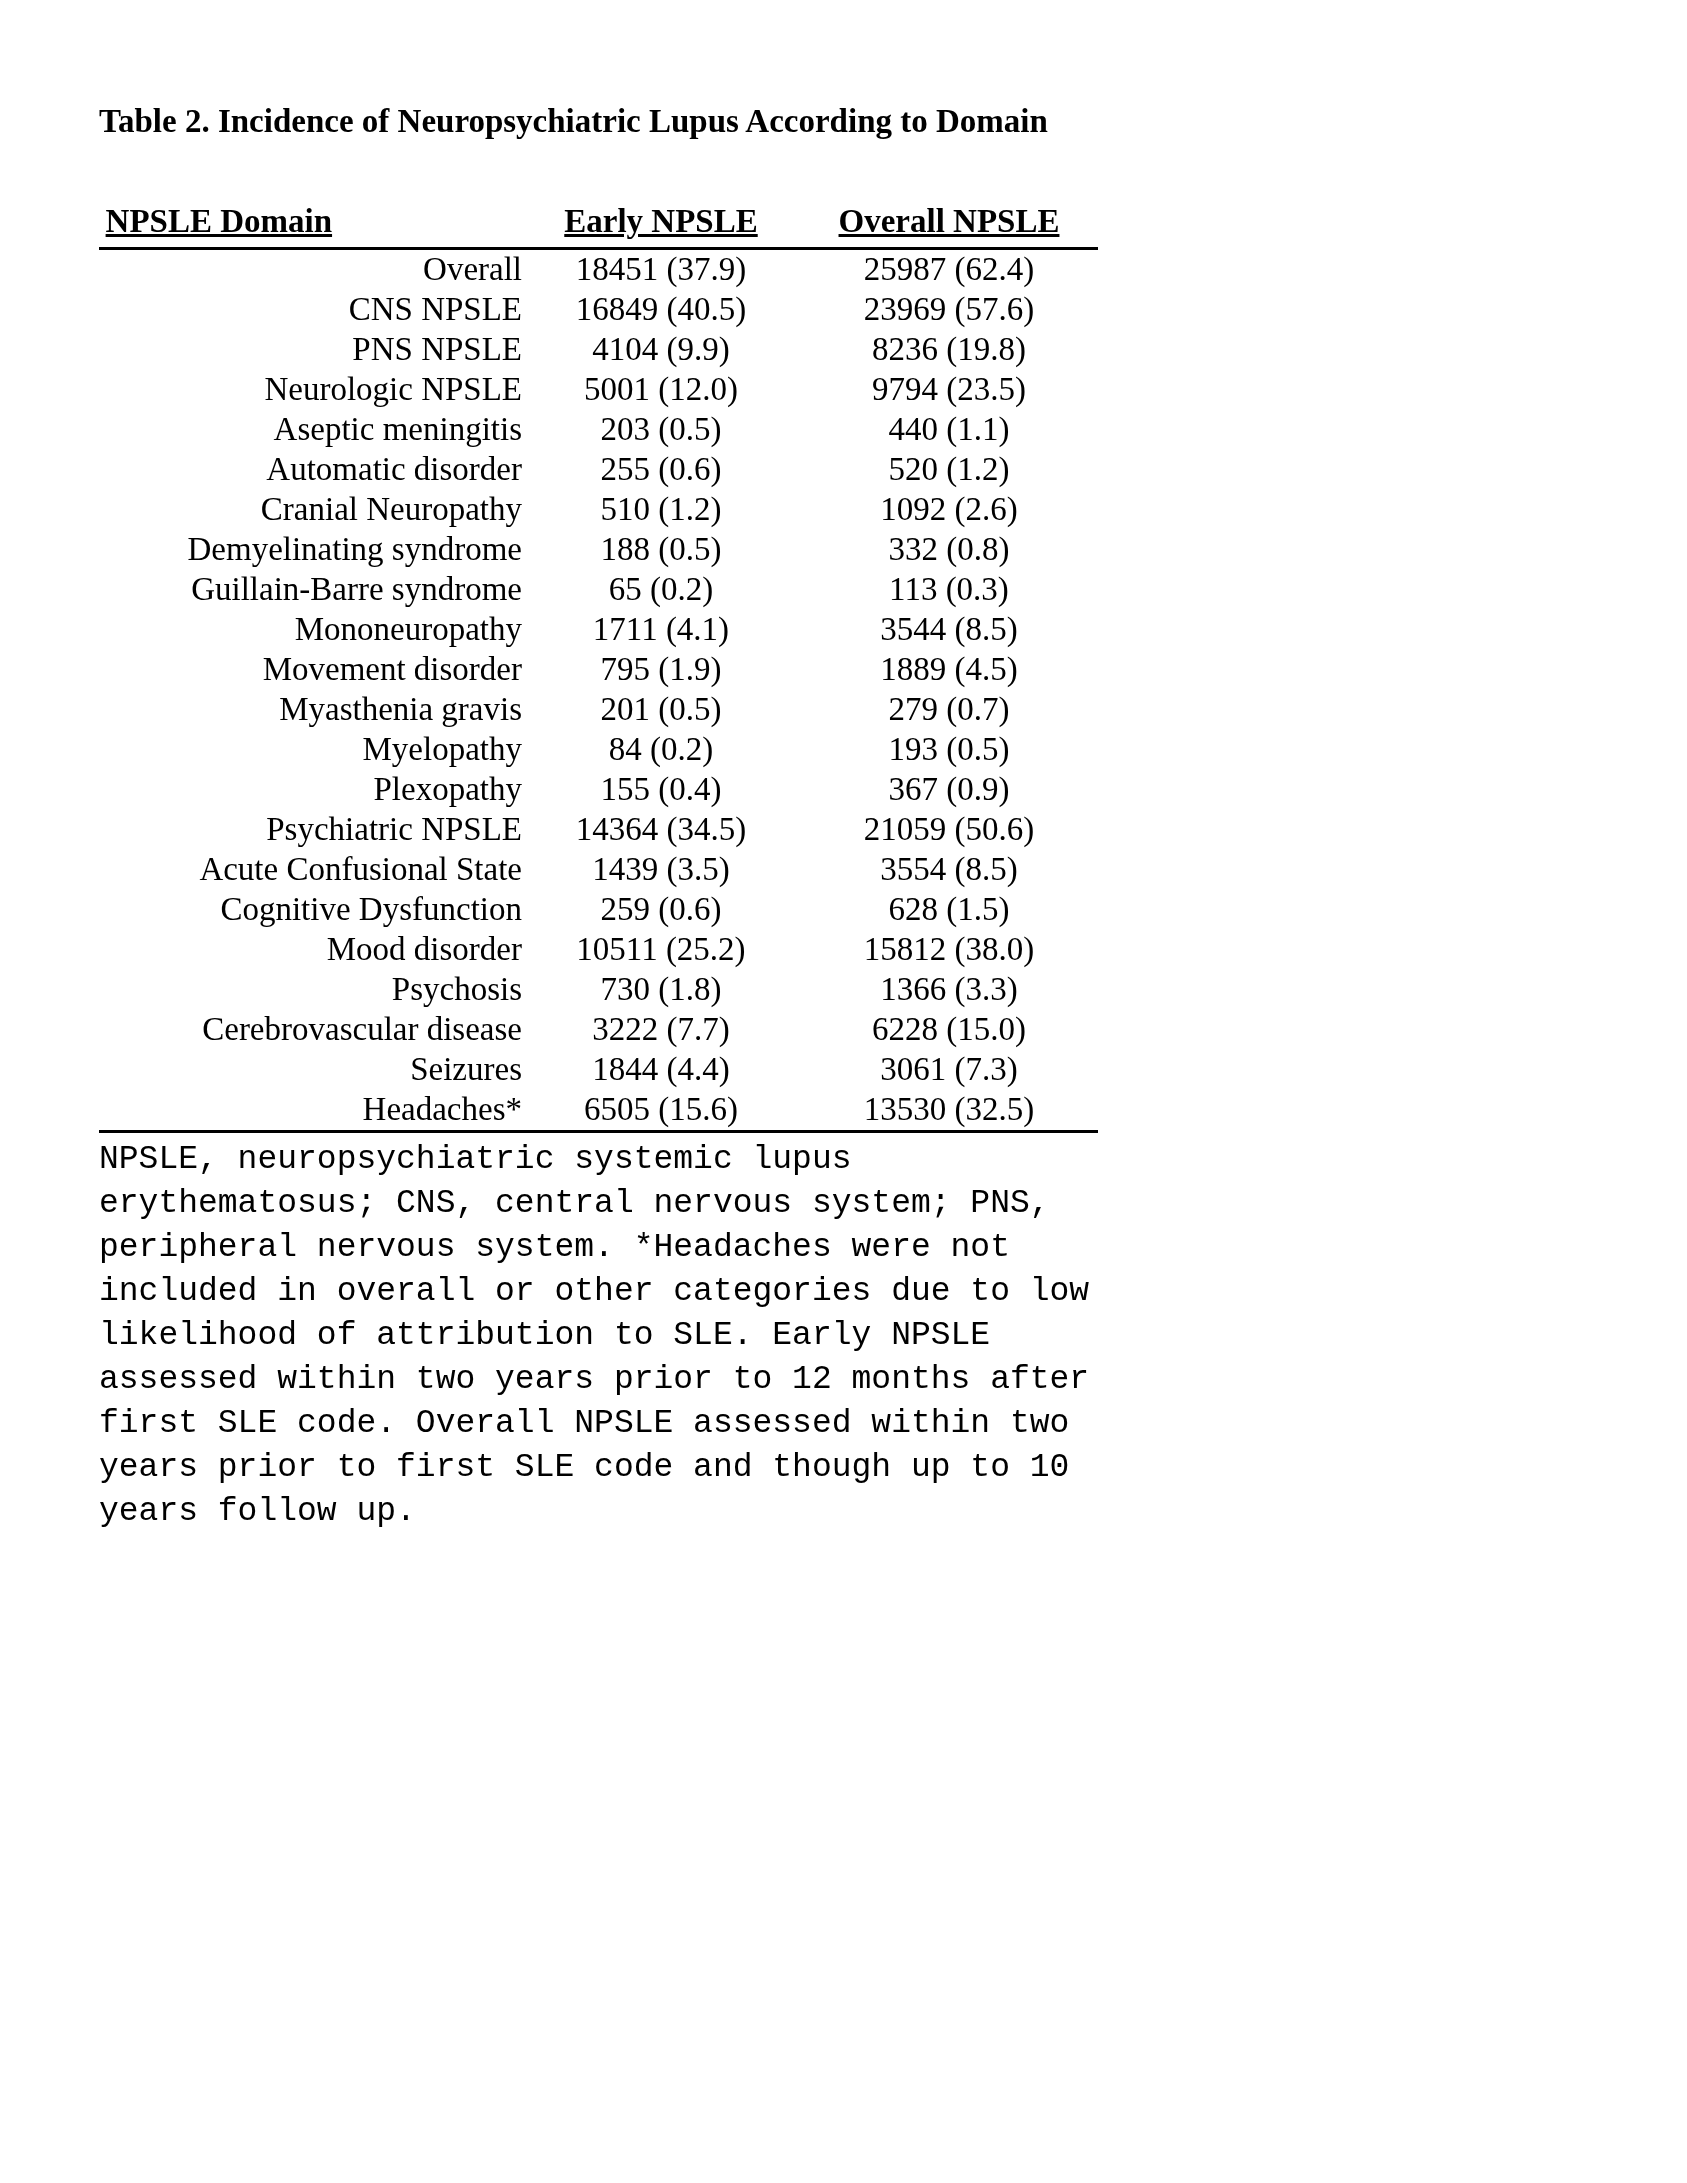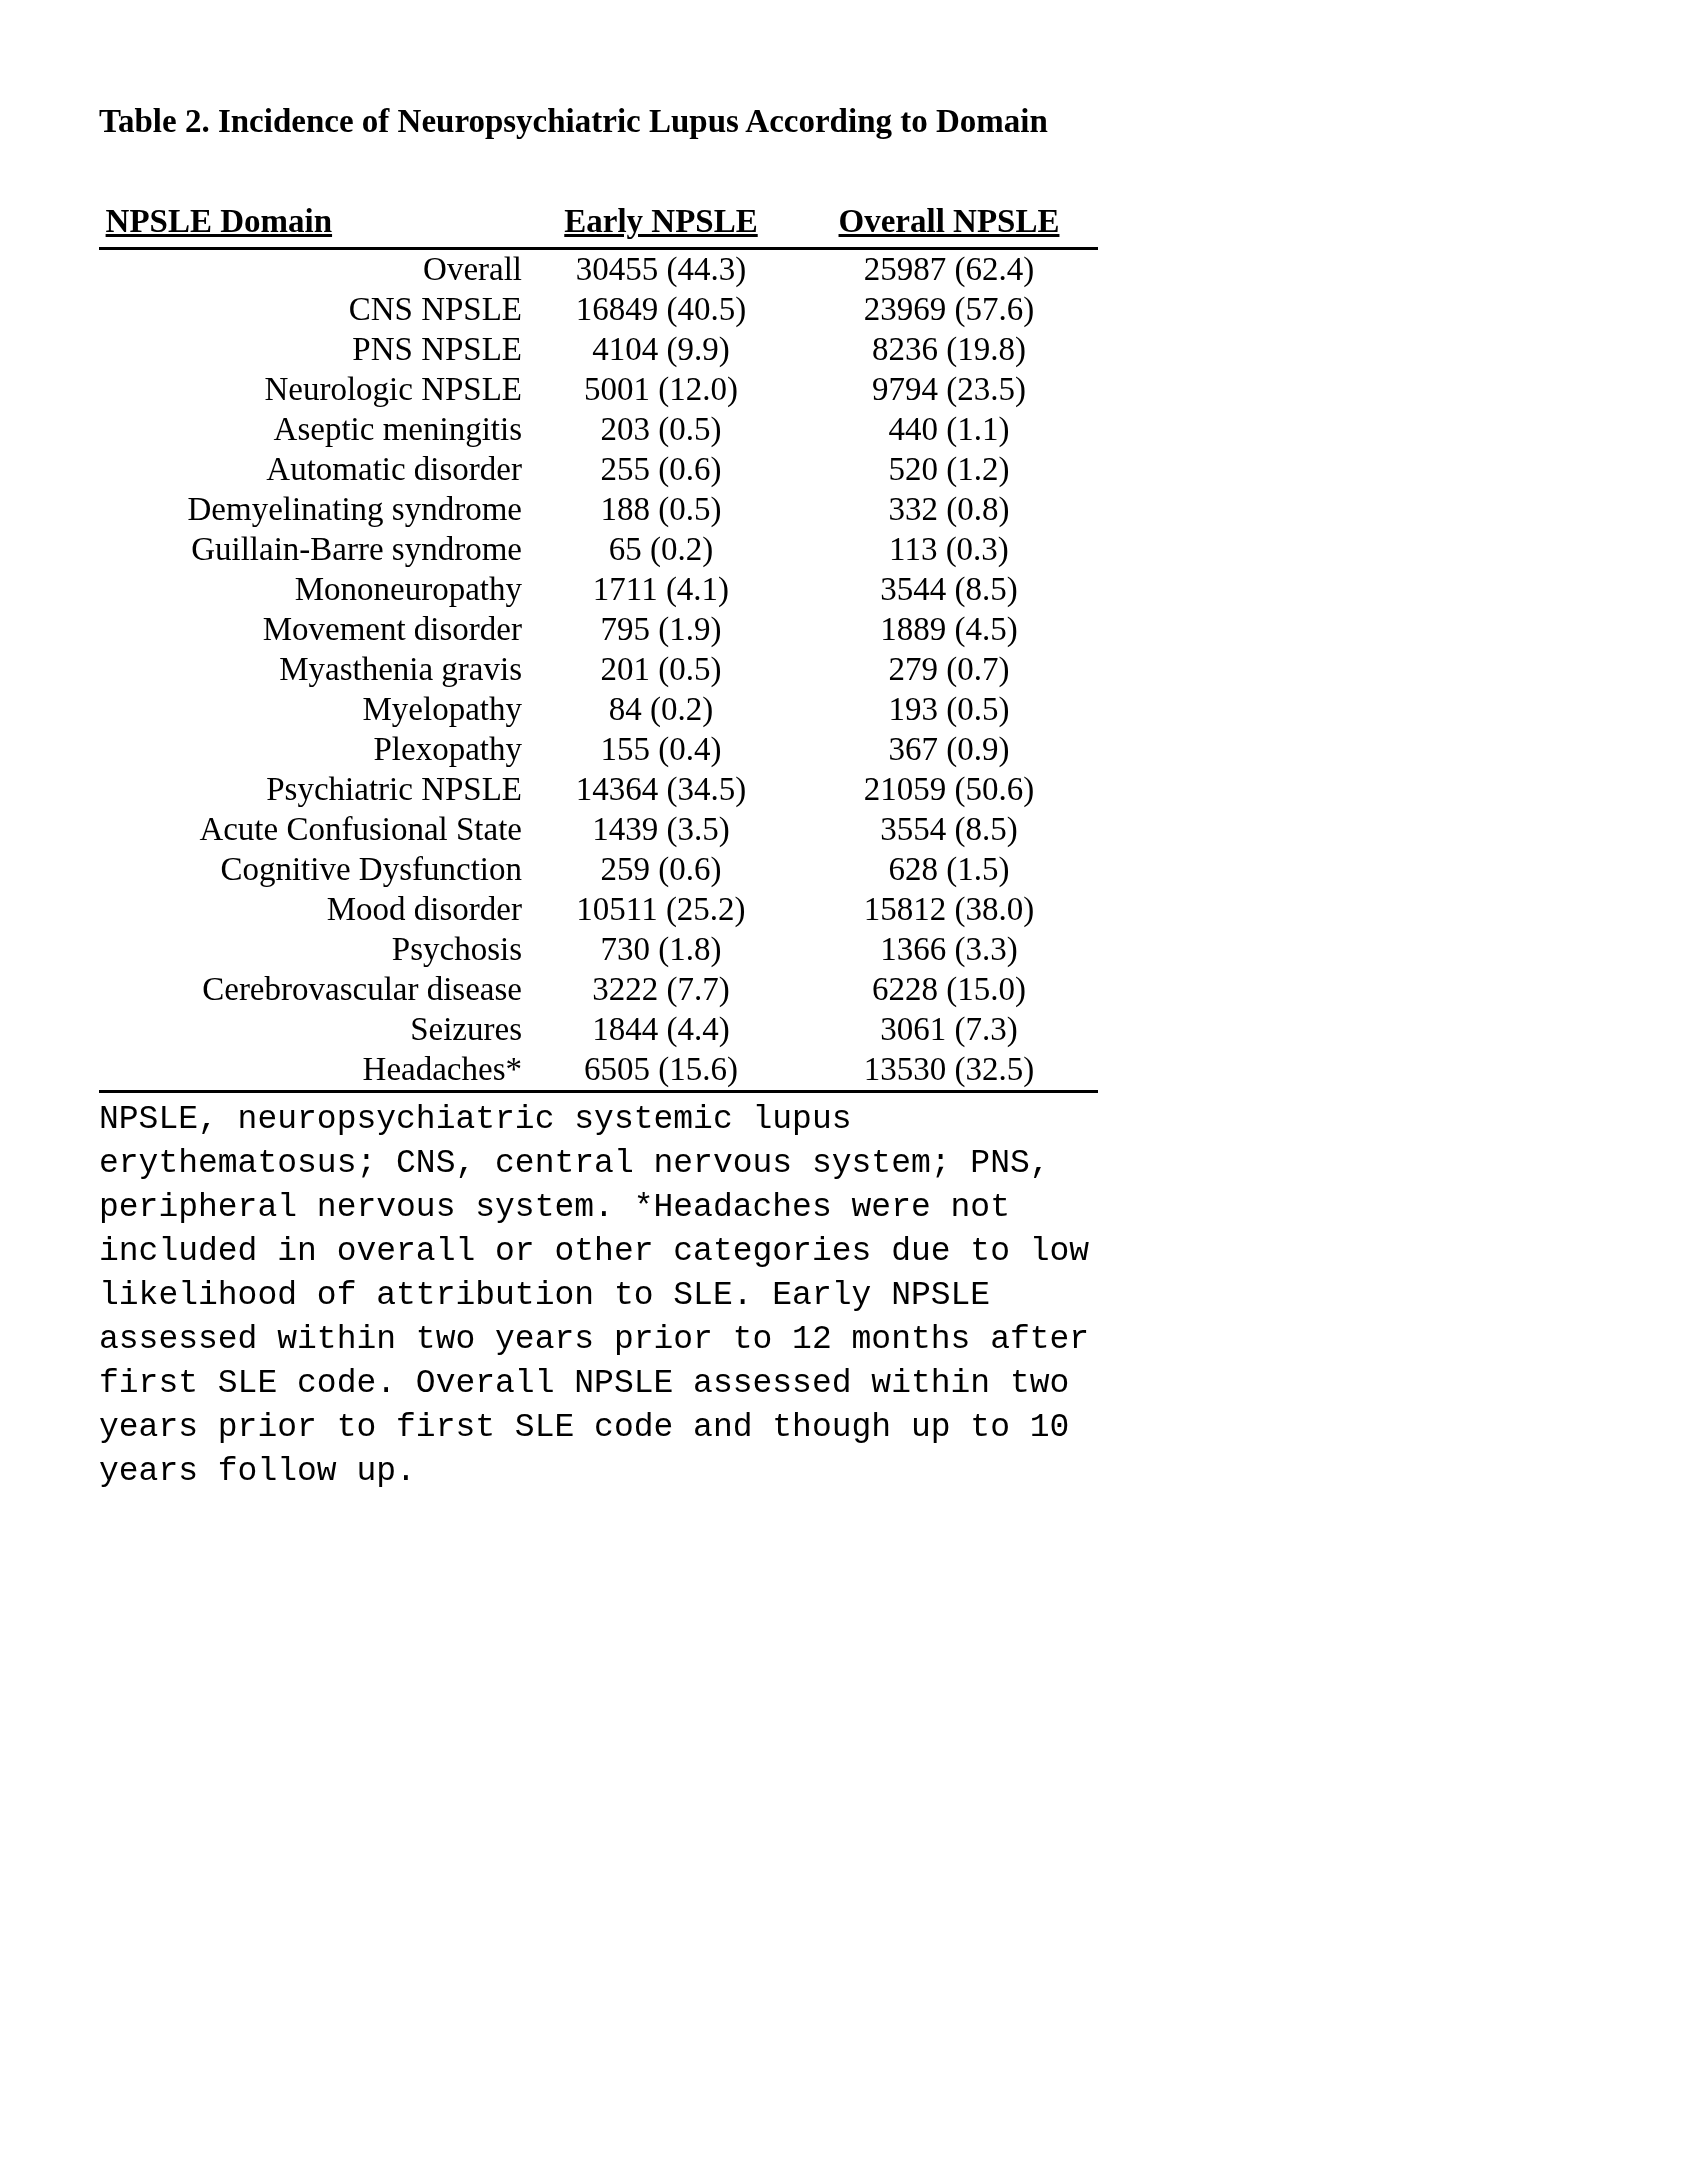--- a/index.html
+++ b/index.html
@@ -80,21 +80,21 @@
       <thead>
         <tr>
           <th class="col-domain">NPSLE Domain</th>
           <th class="col-num">Early NPSLE</th>
           <th class="col-num">Overall NPSLE</th>
         </tr>
       </thead>
       <tbody>
           <tr>
             <td class="domain">Overall</td>
-            <td class="num">30455 (44.3)</td>
+            <td class="num">18451 (37.9)</td>
             <td class="num">25987 (62.4)</td>
           </tr>
           <tr>
             <td class="domain">CNS NPSLE</td>
             <td class="num">16849 (40.5)</td>
             <td class="num">23969 (57.6)</td>
           </tr>
           <tr>
             <td class="domain">PNS NPSLE</td>
             <td class="num">4104 (9.9)</td>
@@ -107,20 +107,25 @@
           </tr>
           <tr>
             <td class="domain indent">Aseptic meningitis</td>
             <td class="num">203 (0.5)</td>
             <td class="num">440 (1.1)</td>
           </tr>
           <tr>
             <td class="domain indent">Automatic disorder</td>
             <td class="num">255 (0.6)</td>
             <td class="num">520 (1.2)</td>
+          </tr>
+          <tr>
+            <td class="domain indent">Cranial Neuropathy</td>
+            <td class="num">510 (1.2)</td>
+            <td class="num">1092 (2.6)</td>
           </tr>
           <tr>
             <td class="domain indent">Demyelinating syndrome</td>
             <td class="num">188 (0.5)</td>
             <td class="num">332 (0.8)</td>
           </tr>
           <tr>
             <td class="domain indent">Guillain-Barre syndrome</td>
             <td class="num">65 (0.2)</td>
             <td class="num">113 (0.3)</td>

